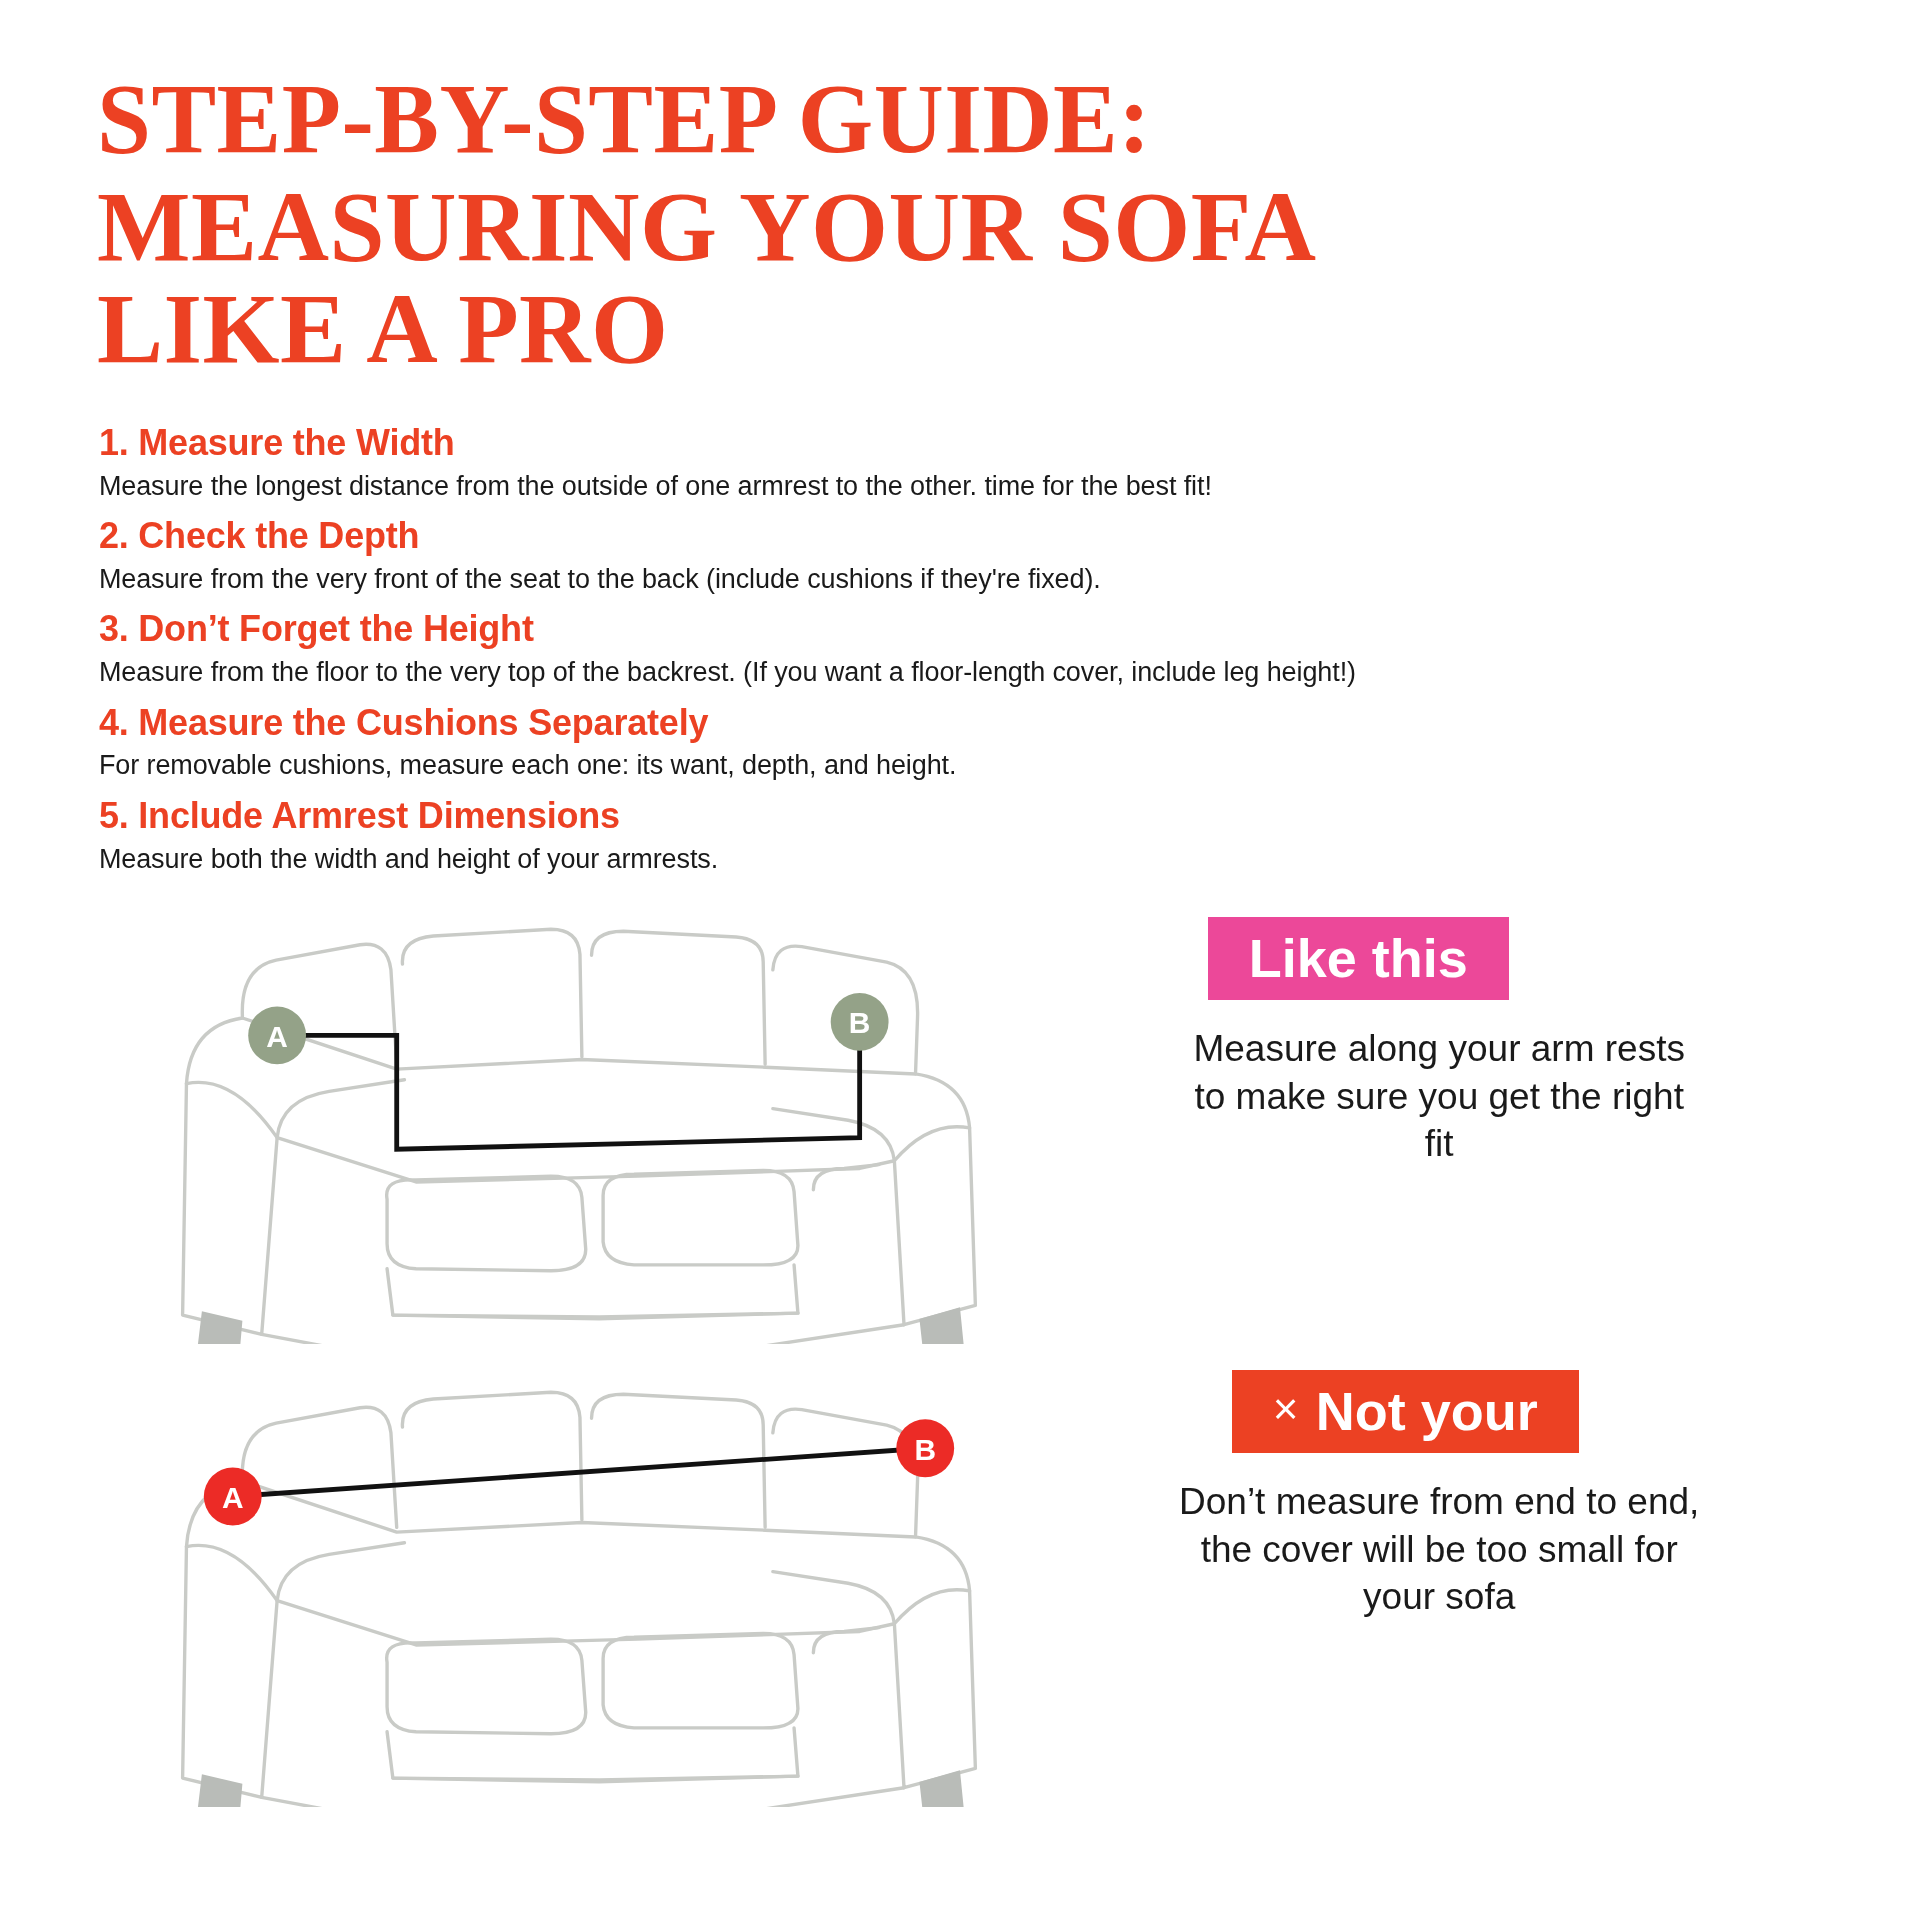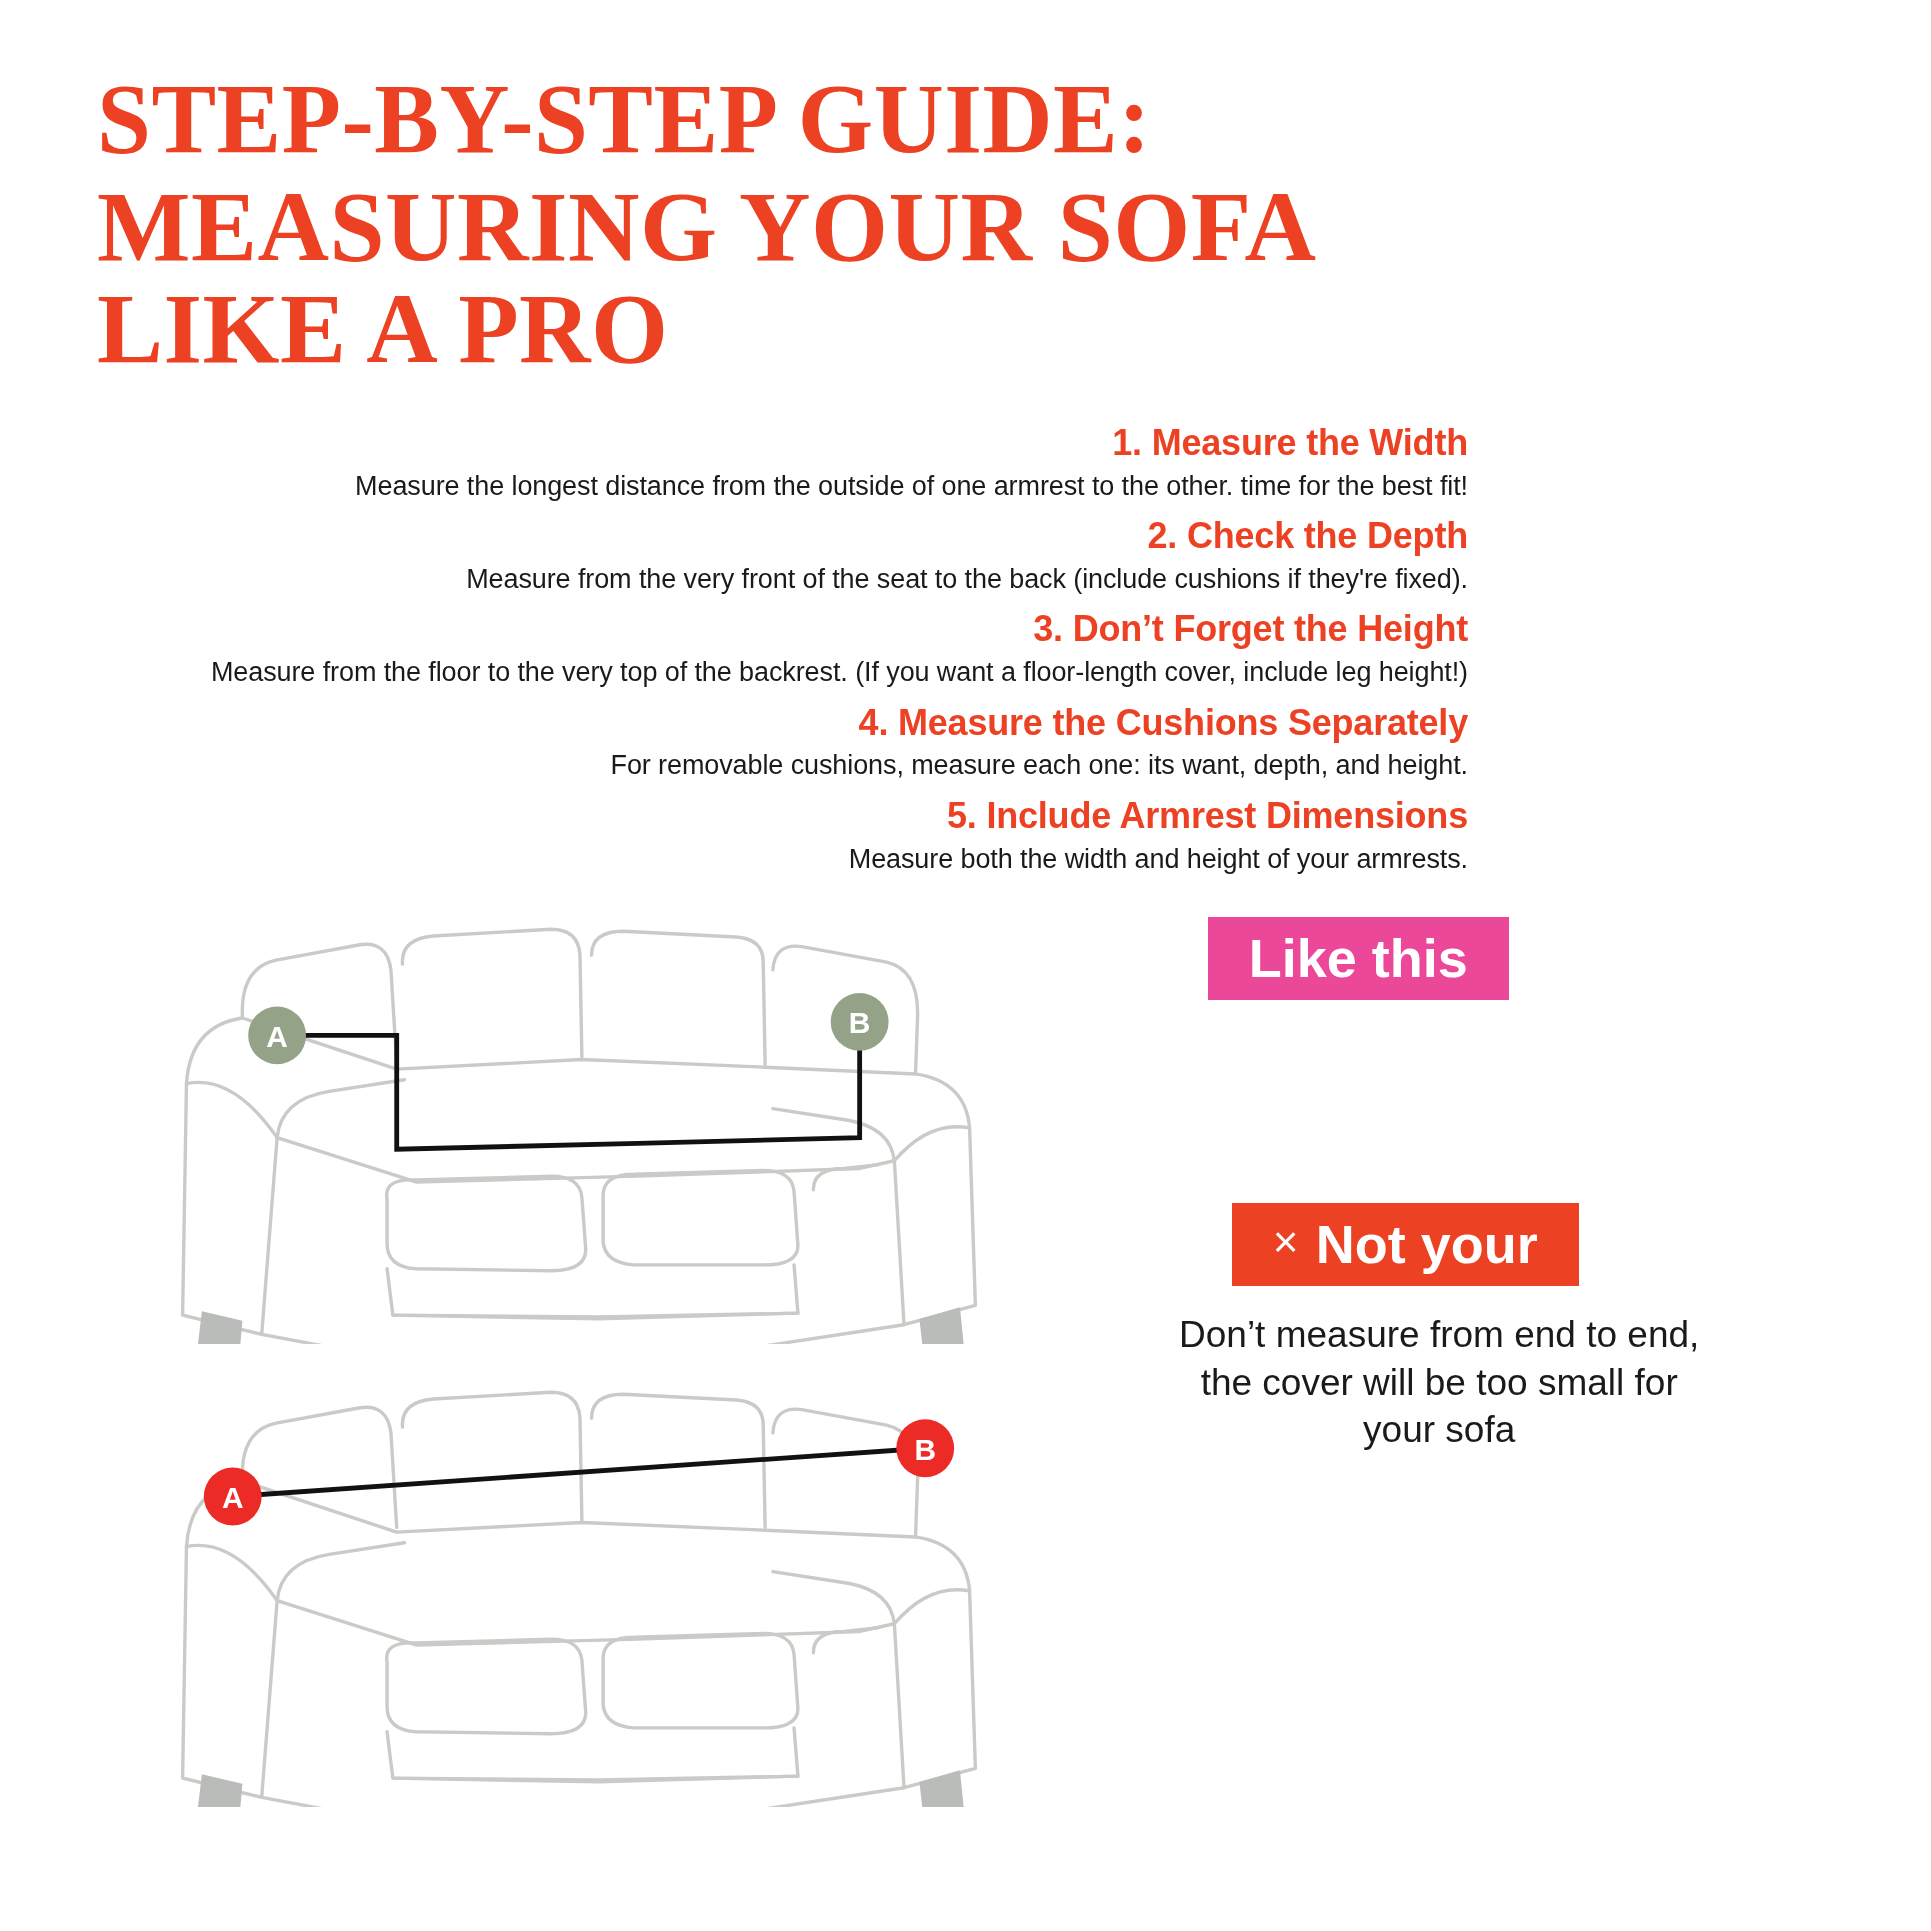--- a/index.html
+++ b/index.html
@@ -41,21 +41,20 @@
     display: block;
     font-size: 100px;
     transform: scaleX(0.99);
     transform-origin: left center;
     margin-top: 5.8px;
   }
 
   
   .steps {
     margin-top: 42px;
-    text-align: right;
   }
   .step {
     margin-bottom: 13.5px;
   }
   .step-head {
     color: #ec4123;
     font-size: 36px;
     font-weight: bold;
     margin: 0 0 6.8px 1.9px;
     letter-spacing: -0.2px;
@@ -252,20 +251,21 @@
         </svg>
       </div>
     </div>
 
     <div class="notes">
 
       <div class="note-block first">
         <div class="badge like">
           <span>Like this</span>
         </div>
+        <div class="note-text">Measure along your arm rests to make sure you get the right fit</div>
       </div>
 
       <div class="note-block second">
         <div class="badge not">
           <span class="x-icon">×</span>
           <span>Not your</span>
         </div>
         <div class="note-text">Don’t measure from end to end, the cover will be too small for your sofa</div>
       </div>
 

